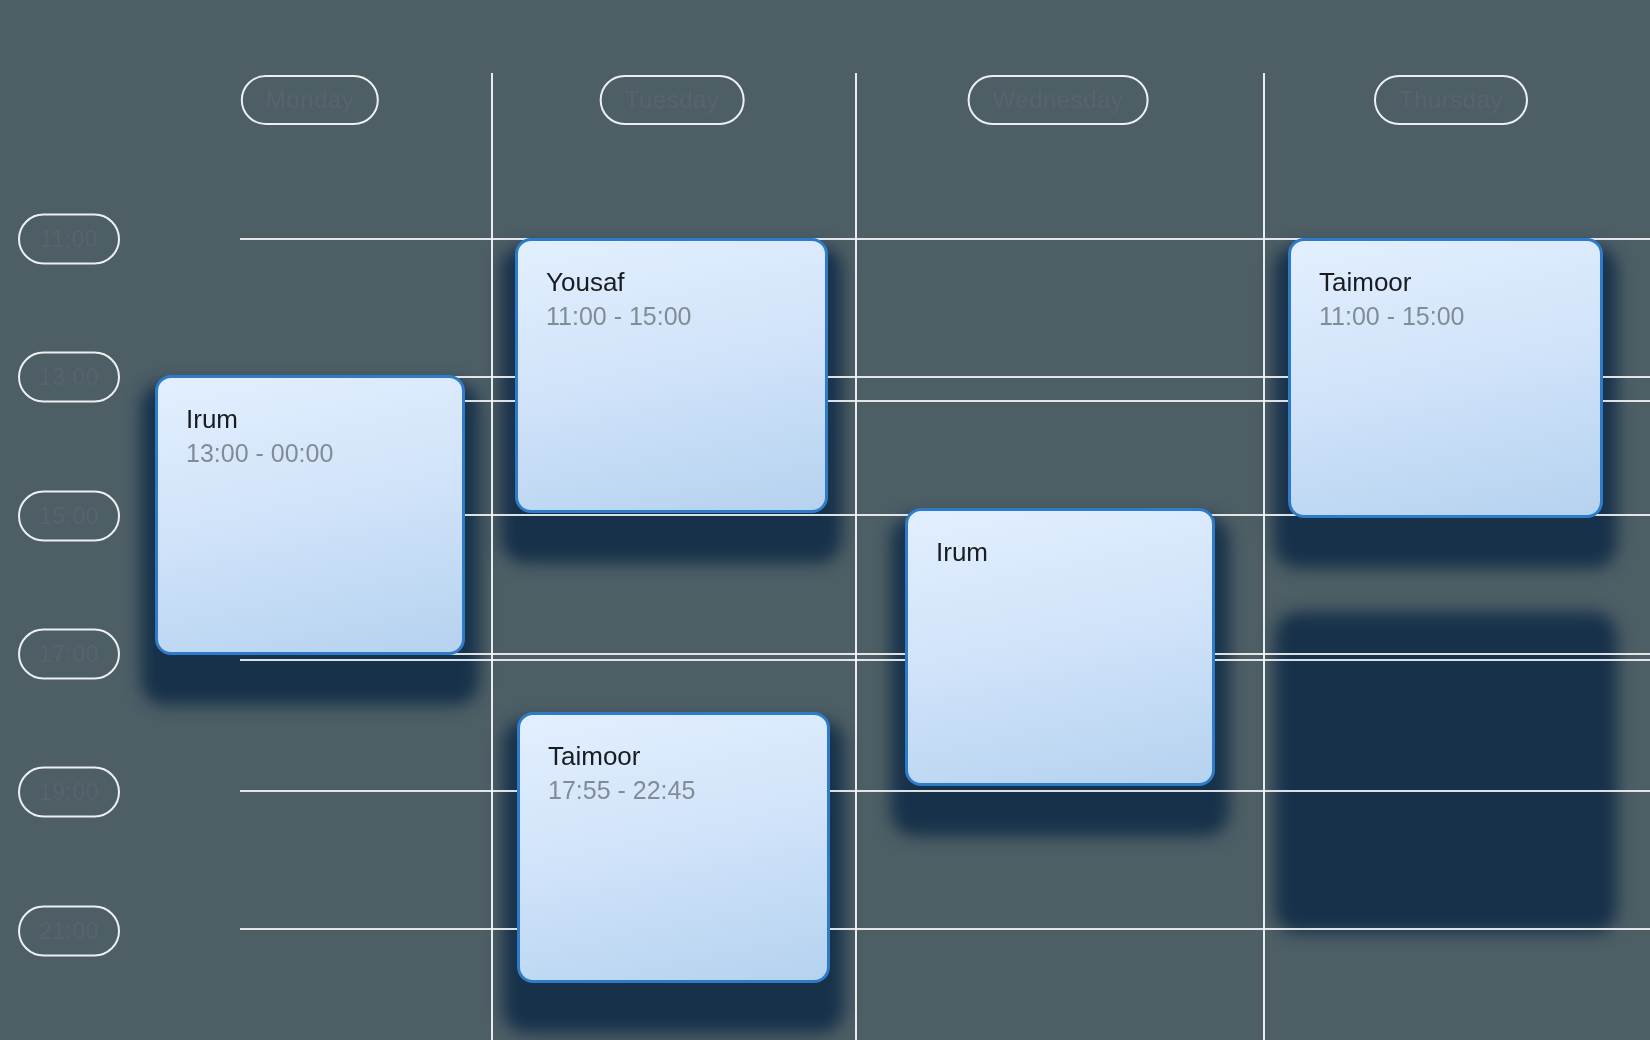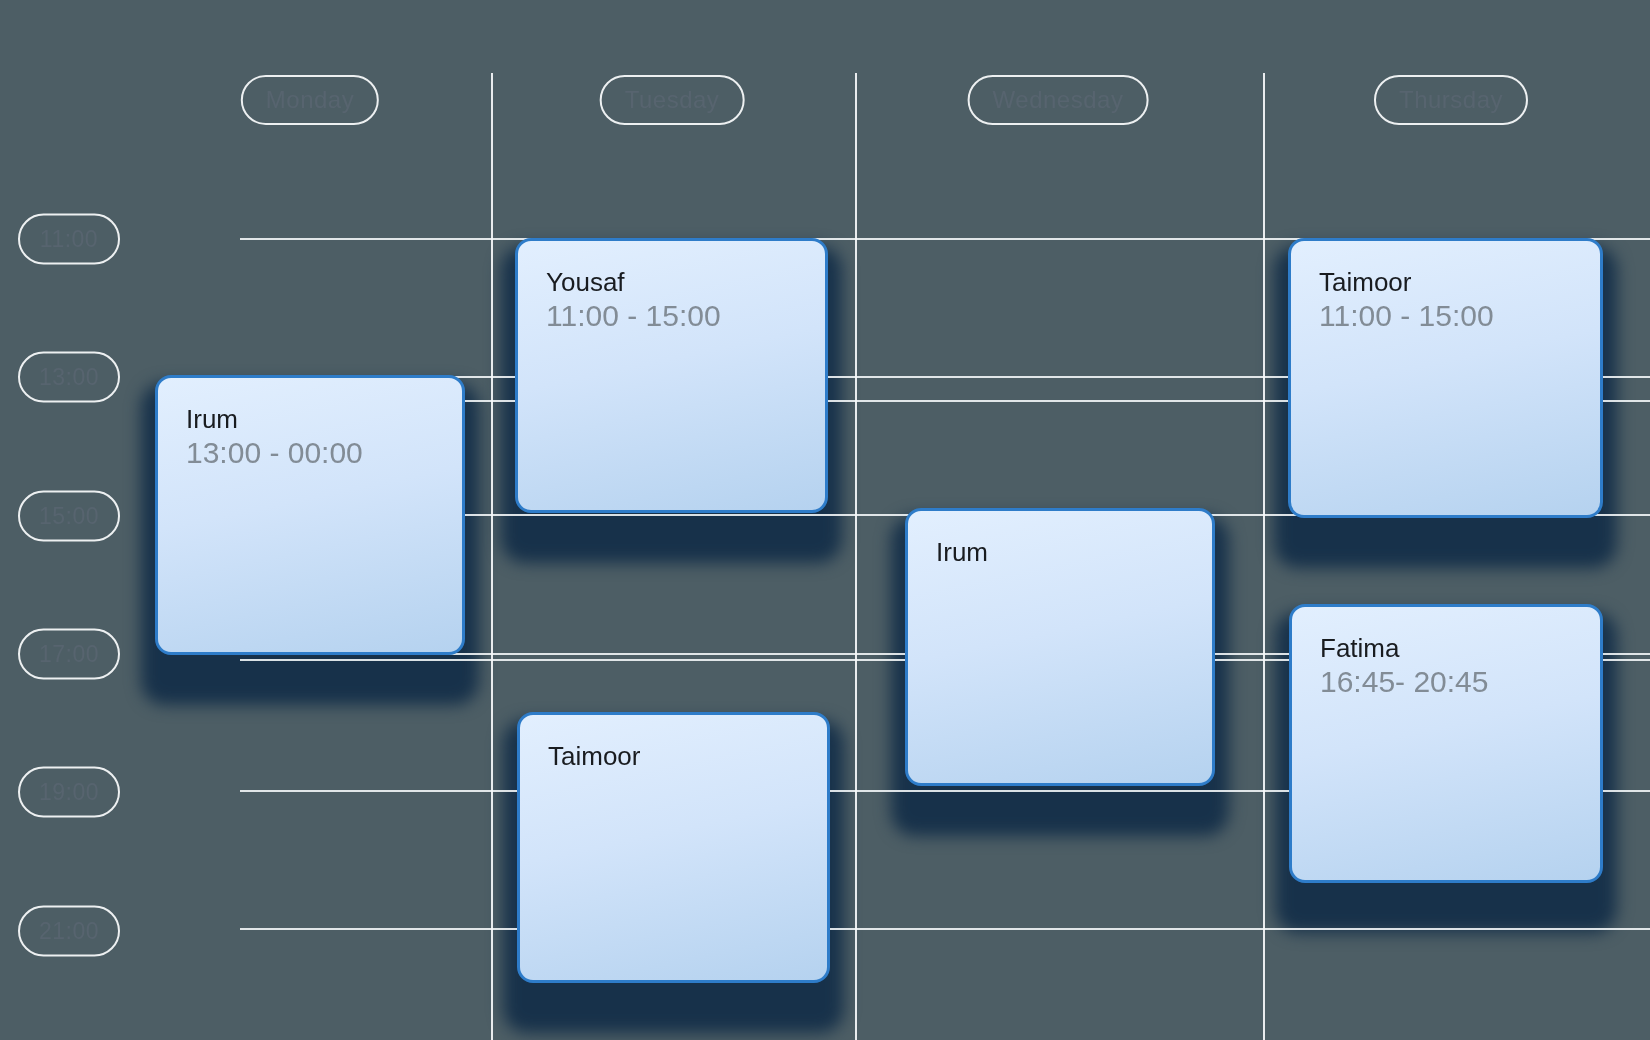--- a/index.html
+++ b/index.html
@@ -36,21 +36,21 @@
     position:absolute;z-index:3;box-sizing:border-box;
     border:3px solid #2e7cc9;border-radius:16px;
     background:linear-gradient(168deg,#e2effe 0%,#d2e4fa 45%,#b5d2ef 100%);
     padding:24px 20px 12px 28px;
   }
   .event-title{
     font-size:26px;font-weight:500;color:#191c20;
     line-height:34px;white-space:nowrap;
   }
   .event-time{
-    font-size:30px;font-weight:400;color:#828c96;
+    font-size:25px;font-weight:400;color:#828c96;
     line-height:34px;white-space:nowrap;
   }
 </style>
 </head>
 <body>
 
 <div id="canvas">
     <div class="event-shadow" style="left: 141px; top: 383px; width: 338px; height: 322px;"></div>
     <div class="event-shadow" style="left: 501px; top: 246px; width: 341px; height: 317px;"></div>
     <div class="event-shadow" style="left: 503px; top: 720px; width: 341px; height: 313px;"></div>
@@ -101,25 +101,22 @@
     <div class="event-card" style="left: 155px; top: 375px; width: 310px; height: 280px; box-sizing: border-box;">
       <div class="event-title">Irum</div>
       <div class="event-time">13:00 - 00:00</div>
     </div>
     <div class="event-card" style="left: 515px; top: 238px; width: 313px; height: 275px; box-sizing: border-box;">
       <div class="event-title">Yousaf</div>
       <div class="event-time">11:00 - 15:00</div>
     </div>
     <div class="event-card" style="left: 517px; top: 712px; width: 313px; height: 271px; box-sizing: border-box;">
       <div class="event-title">Taimoor</div>
+      <div class="event-time">17:55 - 22:45</div>
     </div>
     <div class="event-card" style="left: 905px; top: 508px; width: 310px; height: 278px; box-sizing: border-box;">
       <div class="event-title">Irum</div>
     </div>
     <div class="event-card" style="left: 1288px; top: 238px; width: 315px; height: 280px; box-sizing: border-box;">
       <div class="event-title">Taimoor</div>
       <div class="event-time">11:00 - 15:00</div>
     </div>
-    <div class="event-card" style="left: 1289px; top: 604px; width: 314px; height: 279px; box-sizing: border-box;">
-      <div class="event-title">Fatima</div>
-      <div class="event-time">16:45- 20:45</div>
-    </div>
   </div>
 
 </body></html>

